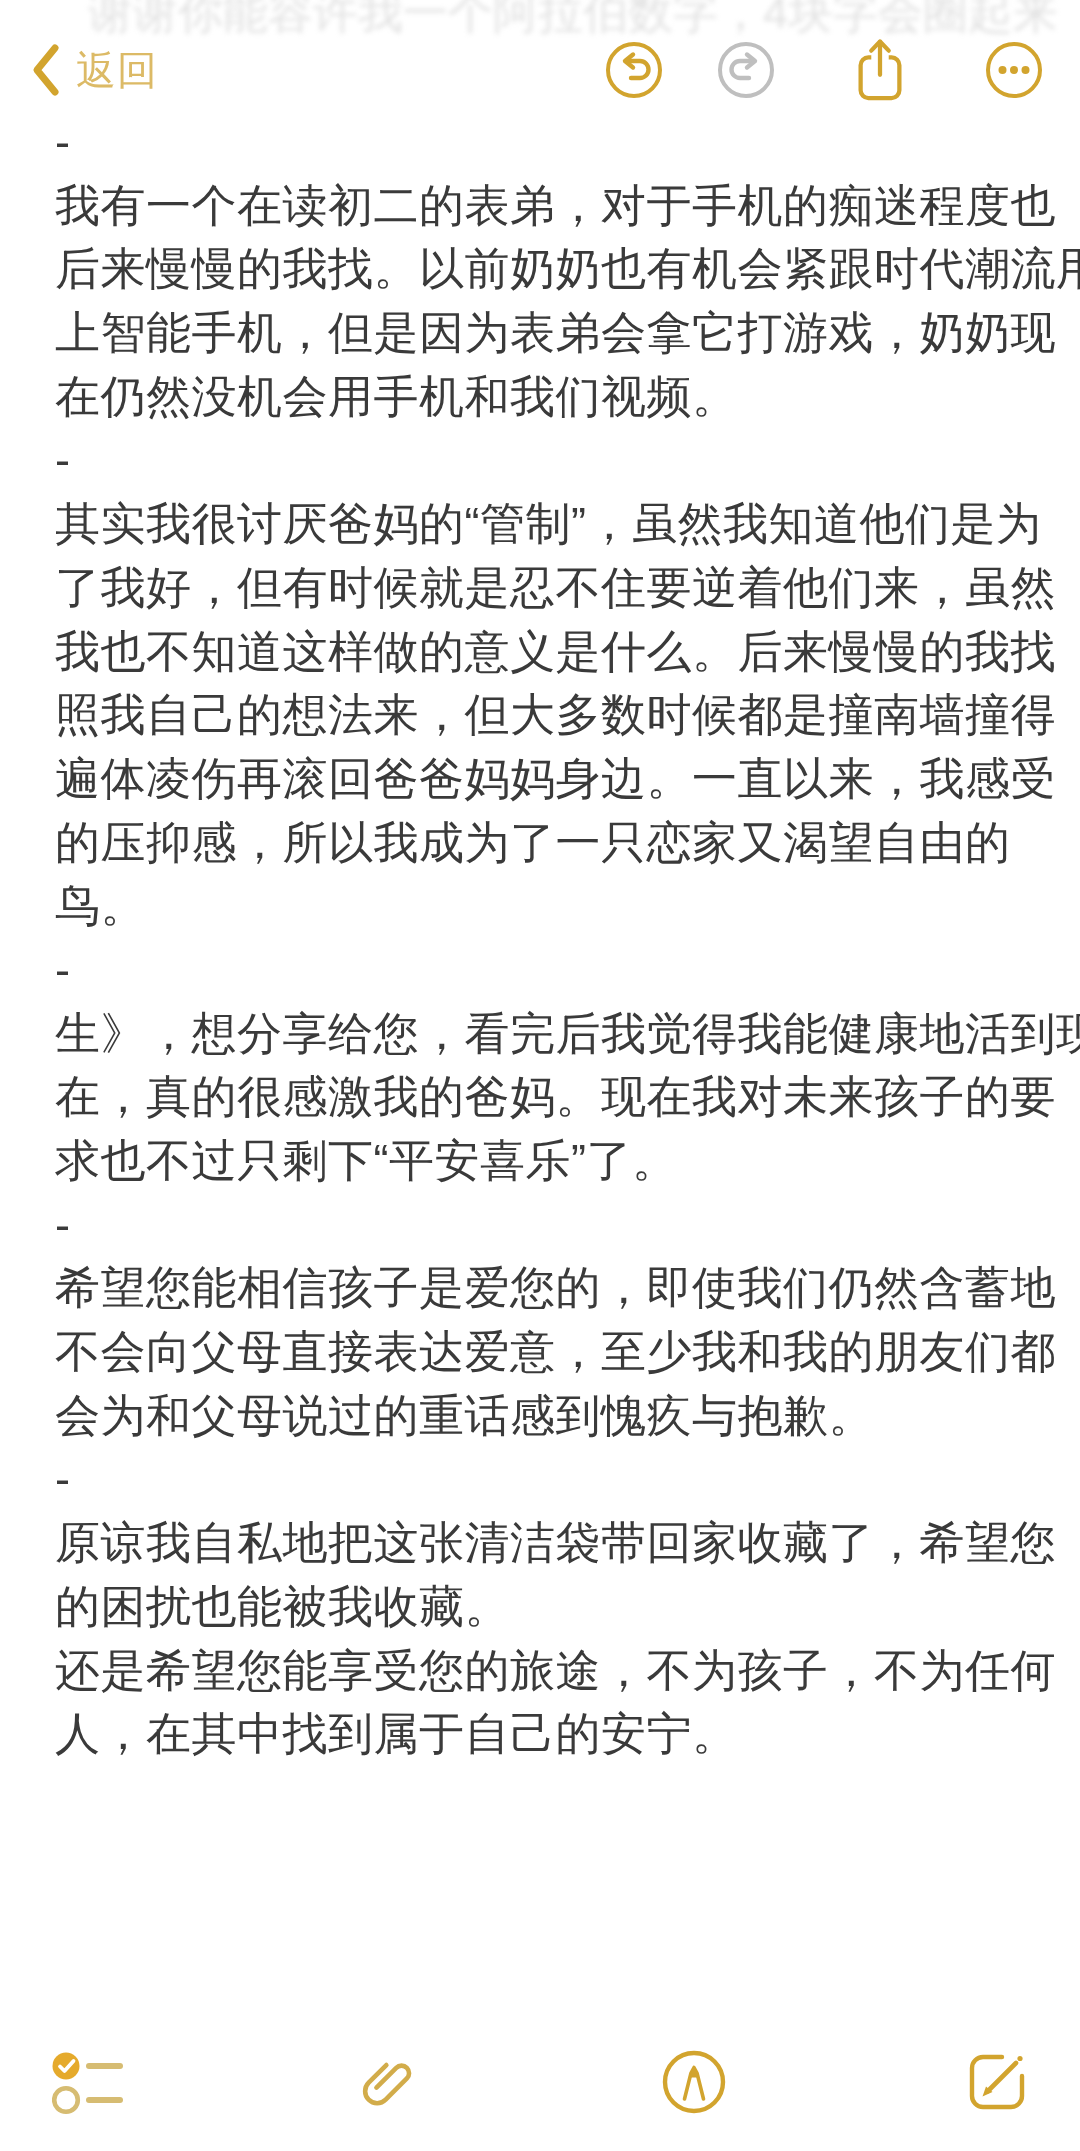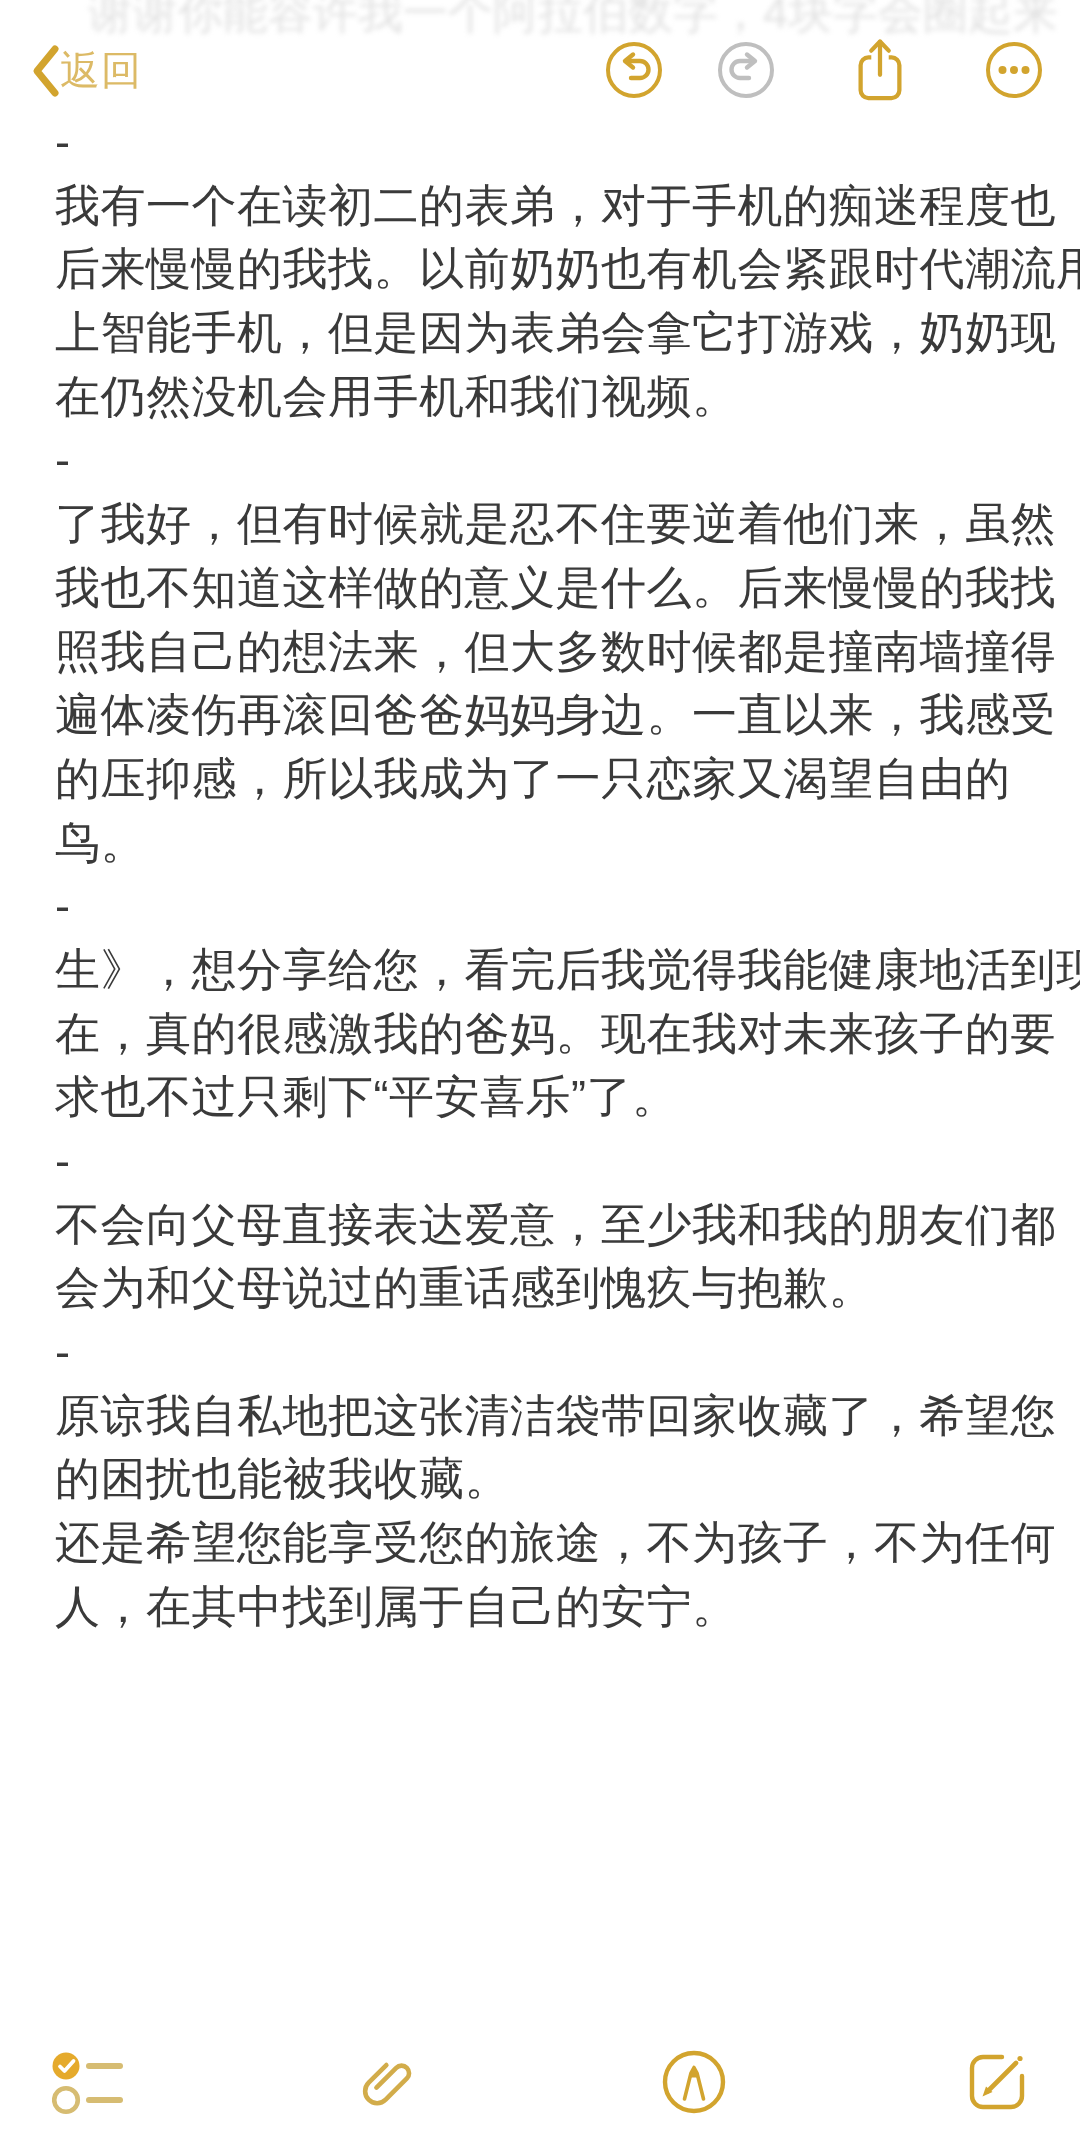--- a/index.html
+++ b/index.html
@@ -20,21 +20,21 @@
     position:absolute;top:-17px;left:88px;width:980px;
     font-size:45px;color:#c6c6c6;opacity:.5;filter:blur(2.5px);
     white-space:nowrap;pointer-events:none;
   }
   
   .navbar{
     position:absolute;top:28px;left:0;right:0;height:84px;
     display:flex;align-items:center;justify-content:space-between;
     padding:0 36px 0 30px;
   }
-  .back-btn{display:flex;align-items:flex-end;cursor:pointer;}
+  .back-btn{display:flex;align-items:center;gap:16px;cursor:pointer;}
   .back-chevron{color:var(--gold);display:flex;}
   .back-label{font-size:40px;color:var(--gold-soft);letter-spacing:1px;}
   .nav-actions{display:flex;align-items:center;}
   .icon-btn{
     width:60px;height:68px;display:flex;align-items:center;justify-content:center;
     color:var(--gold);cursor:pointer;
   }
   .icon-btn + .icon-btn{margin-left:74px;}
   .icon-btn.undo + .icon-btn.redo{margin-left:52px;}
   .icon-btn.disabled{color:var(--gray-disabled);}
@@ -117,31 +117,33 @@
     </div>
   </div>
 
   <div class="note-area">
       <div class="note-line">-</div>
       <div class="note-line">我有一个在读初二的表弟，对于手机的痴迷程度也</div>
       <div class="note-line">后来慢慢的我找。以前奶奶也有机会紧跟时代潮流用</div>
       <div class="note-line">上智能手机，但是因为表弟会拿它打游戏，奶奶现</div>
       <div class="note-line">在仍然没机会用手机和我们视频。</div>
       <div class="note-line">-</div>
+      <div class="note-line">其实我很讨厌爸妈的“管制”，虽然我知道他们是为</div>
       <div class="note-line">了我好，但有时候就是忍不住要逆着他们来，虽然</div>
       <div class="note-line">我也不知道这样做的意义是什么。后来慢慢的我找</div>
       <div class="note-line">照我自己的想法来，但大多数时候都是撞南墙撞得</div>
       <div class="note-line">遍体凌伤再滚回爸爸妈妈身边。一直以来，我感受</div>
       <div class="note-line">的压抑感，所以我成为了一只恋家又渴望自由的</div>
       <div class="note-line">鸟。</div>
       <div class="note-line">-</div>
       <div class="note-line">生》，想分享给您，看完后我觉得我能健康地活到现</div>
       <div class="note-line">在，真的很感激我的爸妈。现在我对未来孩子的要</div>
       <div class="note-line">求也不过只剩下“平安喜乐”了。</div>
       <div class="note-line">-</div>
+      <div class="note-line">希望您能相信孩子是爱您的，即使我们仍然含蓄地</div>
       <div class="note-line">不会向父母直接表达爱意，至少我和我的朋友们都</div>
       <div class="note-line">会为和父母说过的重话感到愧疚与抱歉。</div>
       <div class="note-line">-</div>
       <div class="note-line">原谅我自私地把这张清洁袋带回家收藏了，希望您</div>
       <div class="note-line">的困扰也能被我收藏。</div>
       <div class="note-line">还是希望您能享受您的旅途，不为孩子，不为任何</div>
       <div class="note-line">人，在其中找到属于自己的安宁。</div>
     </div>
 
   <div class="bottom-toolbar">

